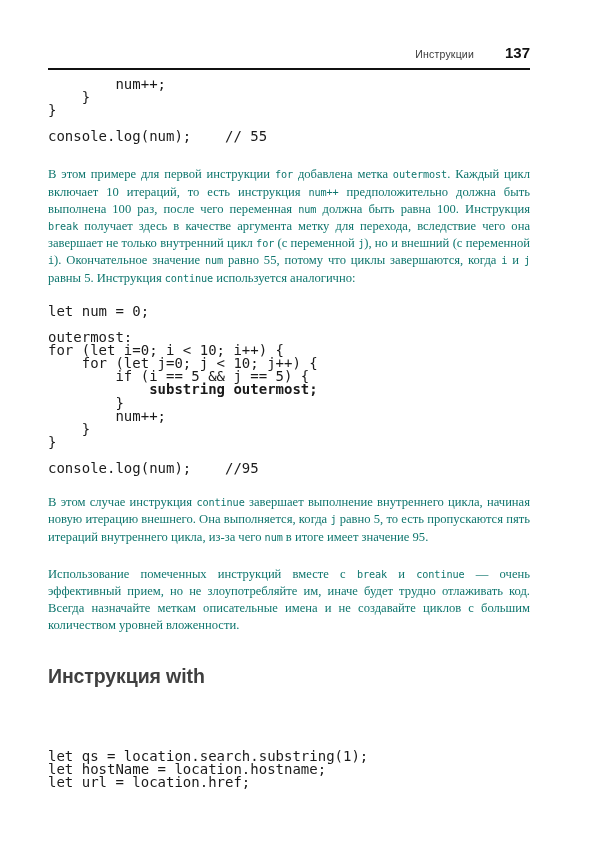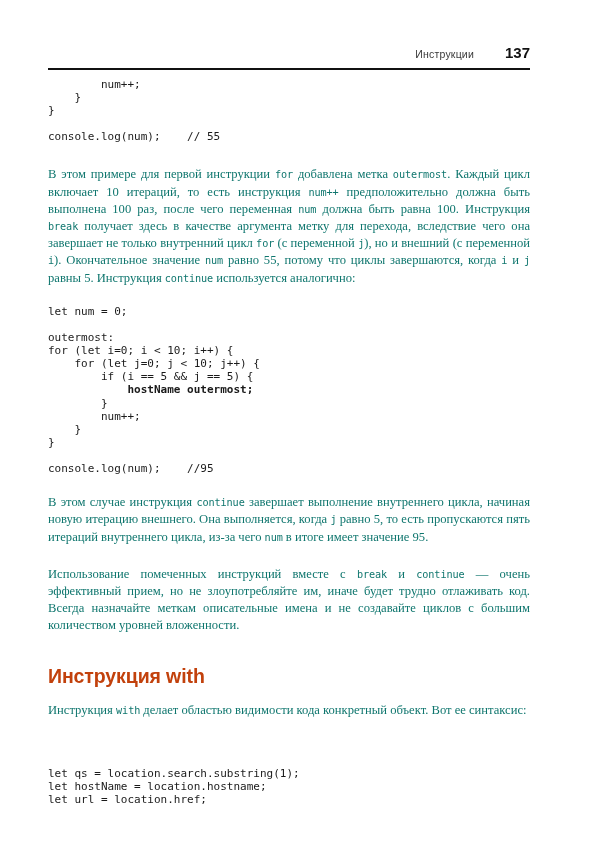--- a/index.html
+++ b/index.html
@@ -55,21 +55,21 @@
   .content {
     position: absolute;
     left: 48px;
     top: 78px;
     width: 482px;
   }
 
   
   pre.code {
     font-family: "DejaVu Sans Mono", "Liberation Mono", monospace;
-    font-size: 11px;
+    font-size: 14px;
     line-height: 13.1px;
     color: #1a1a1a;
     margin: 0;
     white-space: pre;
     letter-spacing: 0px;
   }
   .code b {
     font-weight: bold;
   }
 
@@ -87,21 +87,21 @@
     font-family: "DejaVu Sans Mono", "Liberation Mono", monospace;
     font-size: 10.2px;
     letter-spacing: -0.1px;
   }
 
   
   h2.section {
     font-family: "Liberation Sans", "DejaVu Sans", sans-serif;
     font-size: 19.5px;
     font-weight: bold;
-    color: #c2410c;
+    color: #404040;
     margin: 0;
     letter-spacing: -0.1px;
   }
 
   
   .sp-a { height: 23px; }
   .sp-b { height: 18px; }
   .sp-c { height: 19px; }
   .sp-d { height: 20px; }
   .sp-e { height: 30px; }
@@ -132,21 +132,21 @@
     <p class="body">В этом примере для первой инструкции <span class="ic">for</span> добавлена метка <span class="ic">outermost</span>. Каждый цикл включает 10 итераций, то есть инструкция <span class="ic">num++</span> предположительно должна быть выполнена 100 раз, после чего переменная <span class="ic">num</span> должна быть равна 100. Инструкция <span class="ic">break</span> получает здесь в качестве аргумента метку для перехода, вследствие чего она завершает не только внутренний цикл <span class="ic">for</span> (с переменной <span class="ic">j</span>), но и внешний (с переменной <span class="ic">i</span>). Окончательное значение <span class="ic">num</span> равно 55, потому что циклы завершаются, когда <span class="ic">i</span> и <span class="ic">j</span> равны 5. Инструкция <span class="ic">continue</span> используется аналогично:</p>
 
     <div class="sp-b"></div>
 
     <pre class="code">let num = 0;
 
 outermost:
 for (let i=0; i &lt; 10; i++) {
     for (let j=0; j &lt; 10; j++) {
         if (i == 5 &amp;&amp; j == 5) {
-<b>            hostName outermost;</b>
+<b>            substring outermost;</b>
         }
         num++;
     }
 }
 
 console.log(num);    //95</pre>
 
     <div class="sp-c"></div>
 
     <p class="body">В этом случае инструкция <span class="ic">continue</span> завершает выполнение внутреннего цикла, начиная новую итерацию внешнего. Она выполняется, когда <span class="ic">j</span> равно 5, то есть пропускаются пять итераций внутреннего цикла, из-за чего <span class="ic">num</span> в итоге имеет значение 95.</p>
@@ -154,21 +154,20 @@
     <div class="sp-d"></div>
 
     <p class="body">Использование помеченных инструкций вместе с <span class="ic">break</span> и <span class="ic">continue</span> — очень эффективный прием, но не злоупотребляйте им, иначе будет трудно отлаживать код. Всегда назначайте меткам описательные имена и не создавайте циклов с большим количеством уровней вложенности.</p>
 
     <div class="sp-e"></div>
 
     <h2 class="section">Инструкция with</h2>
 
     <div class="sp-f"></div>
 
-    <p class="body">Инструкция <span class="ic">with</span> делает областью видимости кода конкретный объект. Вот ее синтаксис:</p>
 
     <div class="sp-g"></div>
 
 
     <div class="sp-g"></div>
 
 
     <div class="sp-g"></div>
 
     <pre class="code">let qs = location.search.substring(1);

